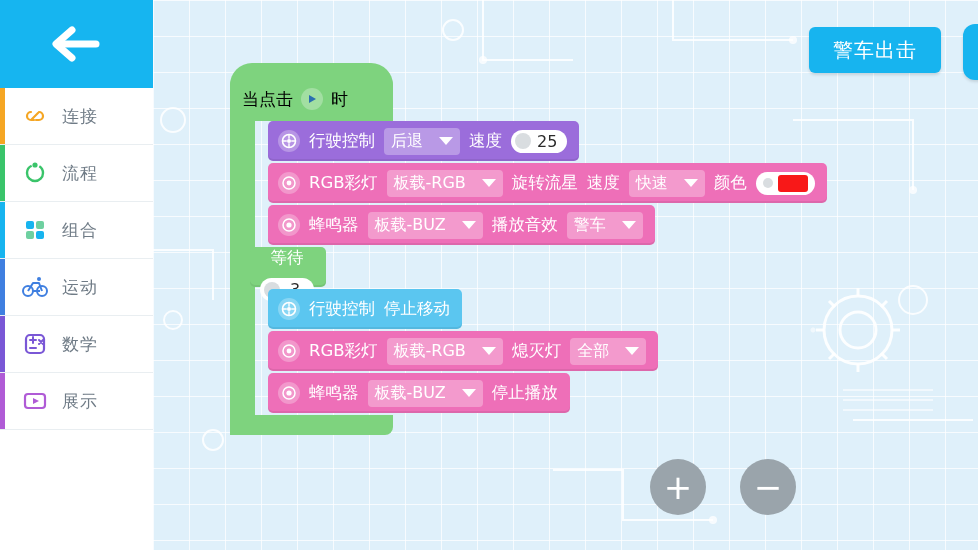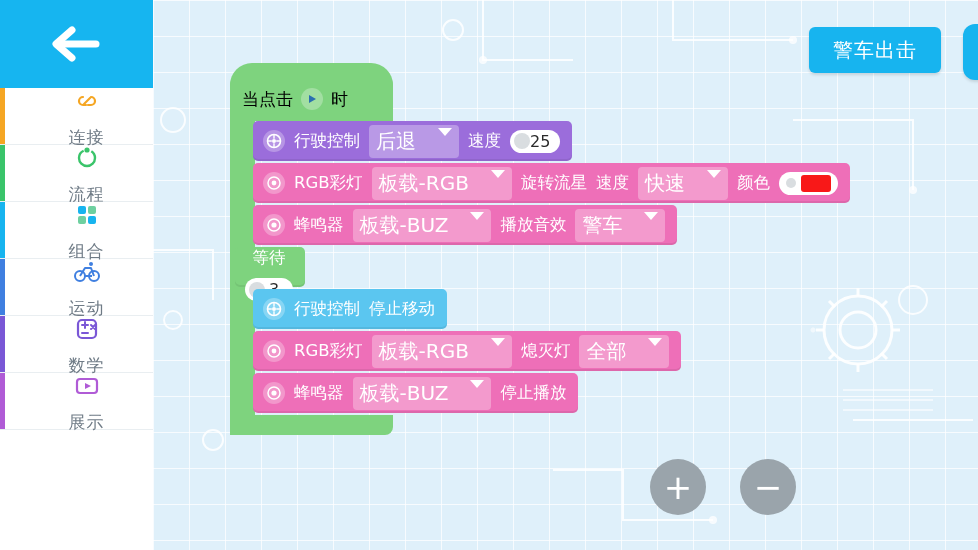--- a/index.html
+++ b/index.html
@@ -19,21 +19,21 @@
   }
   #back-bar {
     width:153px; height:88px; background:#16b5f0;
     display:flex; align-items:center; justify-content:center;
   }
   .back-arrow { width:54px; height:40px; position:relative; }
   .back-arrow svg { display:block; }
 
   .side-item {
     height:57px; display:flex; align-items:center; gap:12px;
-    padding-left:20px; border-bottom:1px solid #e9eef1; position:relative;flex-direction:column;
+    padding-left:20px; border-bottom:1px solid #e9eef1; position:relative;
   }
   .side-item::before {
     content:""; position:absolute; left:0; top:0; bottom:0; width:5px;
   }
   .side-icon { width:30px; height:30px; display:flex; align-items:center; justify-content:center; }
   .side-label { font-size:17px; color:#6f7b86; letter-spacing:1px; }
 
   
   #canvas {
     position:absolute; left:153px; top:0; width:825px; height:550px;
@@ -91,49 +91,49 @@
   .hat > * { position:relative; z-index:2; }
 
   .hat-body-wrap { position:relative; }
   .c-left {
     position:absolute; left:0; top:0; width:25px; bottom:0; background:#7ed37e;
   }
   .c-bottom {
     width:163px; height:20px; background:#7ed37e; border-radius:0 0 8px 8px;
     margin-left:0;
   }
-  .stack { margin-left:23px; padding-top:0; }
+  .stack { margin-left:38px; padding-top:0; }
 
   .blk {
     position:relative; display:flex; align-items:center; gap:9px;
     height:40px; padding:0 12px 0 10px; color:#fff; font-size:16.5px;
     border-radius:5px; margin-bottom:2px; width:max-content;
     box-shadow: inset 0 -2px 0 rgba(0,0,0,0.07);
   }
   .blk.purple { background:#9b6ddb; }
   .blk.pink   { background:#ee6fb8; }
   .blk.blue   { background:#5bc6f0; }
 
   .bicon {
     width:22px; height:22px; border-radius:50%;
     background:rgba(255,255,255,0.28);
     display:flex; align-items:center; justify-content:center; flex:0 0 auto;
   }
 
   .dd {
-    display:inline-flex; align-items:flex-start; gap:22px;
+    display:inline-flex; align-items:center; gap:16px;
     background:rgba(255,255,255,0.30); border-radius:4px;
-    padding:3px 7px; font-size:20px; color:#fff;
+    padding:3px 7px; font-size:16px; color:#fff;
   }
   .dd .caret {
     width:0;height:0;border-left:7px solid transparent;border-right:7px solid transparent;
     border-top:8px solid #fff;
   }
   .numfield {
-    display:inline-flex; align-items:center; 
+    display:inline-flex; align-items:center; gap:6px;
     background:#ffffff; border-radius:16px; padding:2px 10px 2px 4px;
   }
   .numfield .knob {
     width:16px;height:16px;border-radius:50%;background:#d9dde0;
   }
   .numfield .val { color:#2b2b2b; font-size:16px; min-width:18px; text-align:center;}
 
   .colorchip {
     display:inline-flex; align-items:center; gap:5px;
     background:#ffffff; border-radius:14px; padding:3px 7px;

